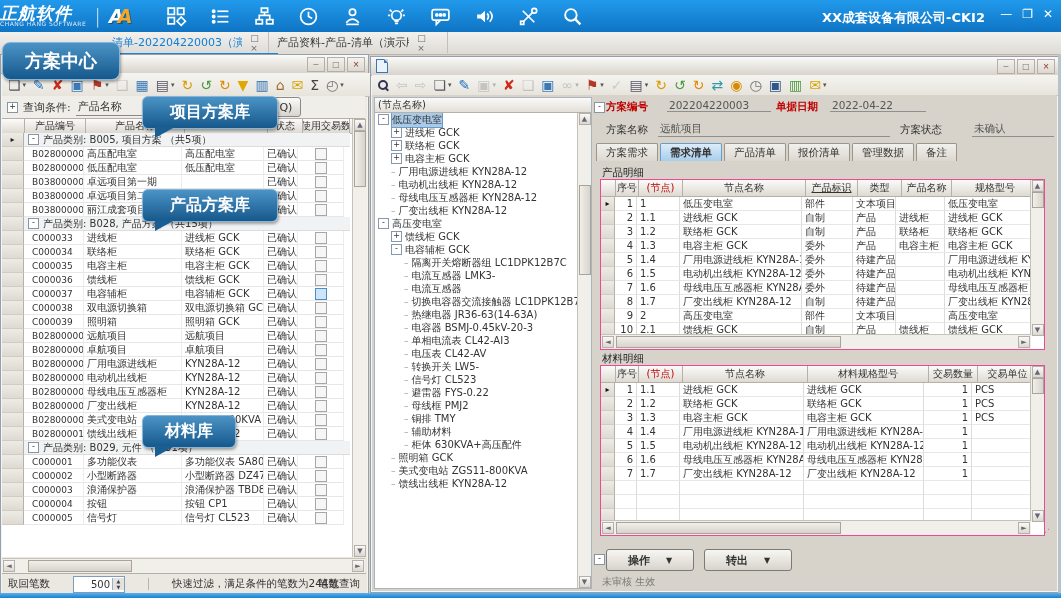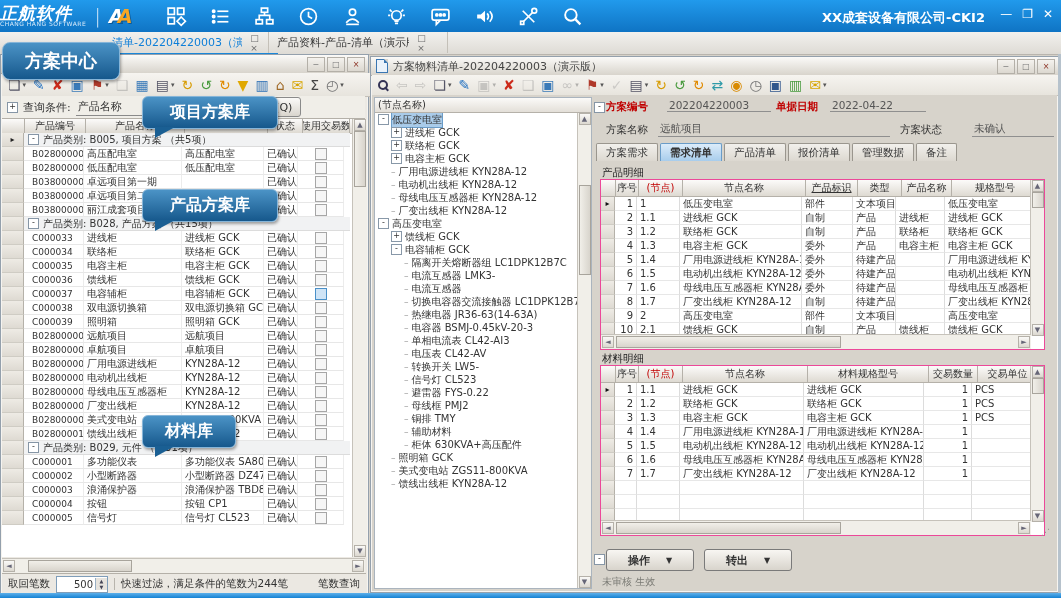--- a/index.html
+++ b/index.html
@@ -89,21 +89,21 @@
   .vscroll{position:absolute;width:14px;background:#f1efe9;border-left:1px solid #c6c2ba;display:flex;flex-direction:column;align-items:center}
   .hscroll{position:absolute;height:14px;background:#f1efe9;border-top:1px solid #c6c2ba}
   .sarr{width:12px;height:12px;font-size:7px;color:#667;display:flex;align-items:center;justify-content:center;
         background:linear-gradient(#faf9f7,#dcd8d0);border:1px solid #b5b1a9;box-sizing:border-box;cursor:pointer}
   .hscroll .sarr{position:absolute;top:1px}
   .thumbV{width:12px;background:linear-gradient(90deg,#f1efe9,#d8d4cc);border:1px solid #a8a49c;box-sizing:border-box;cursor:grab}
   .thumbH{position:absolute;top:1px;height:12px;background:linear-gradient(#f1efe9,#d8d4cc);border:1px solid #a8a49c;box-sizing:border-box;cursor:grab}
   #lw-vscroll{right:1px;top:64px;height:438px}
   #lw-hscroll{left:1px;bottom:22px;width:363px}
   #lw-footer{position:absolute;left:1px;bottom:1px;width:364px;height:21px;background:#ebe8e2;border-top:1px solid #b4b0a8;
-             display:flex;align-items:center;gap:6px;padding-left:6px;box-sizing:border-box;font-size:10.5px}
+             display:flex;align-items:center;gap:23px;padding-left:6px;box-sizing:border-box;font-size:10.5px}
   #lw-spin{width:50px;height:15px;border:1px solid #7f9db9;background:#fff;display:flex;align-items:center}
   #lw-spin .val{flex:1;text-align:right;padding-right:2px;font-size:10px}
   #lw-spin .spins{width:11px;border-left:1px solid #9ab0c4;display:flex;flex-direction:column}
   #lw-spin .spins span{font-size:5px;line-height:6px;text-align:center;color:#445;background:#e6e3dd;cursor:pointer}
   .vsep{width:1px;height:12px;background:#b8b4ac}
   #lw-countbtn{position:absolute;right:6px;top:3px;cursor:pointer;color:#333}
 
   
   #rightwin{left:370px;top:56px;width:687px;height:535px}
   #rw-title .icon-doc{width:10px;height:12px;background:#eaf2fb;border:1px solid #3a76b2;margin:0 5px 0 5px;position:relative}
@@ -587,21 +587,20 @@
     </span>
     <span class="vsep"></span>
     <span>快速过滤，满足条件的笔数为244笔</span>
     <span id="lw-countbtn">笔数查询</span>
   </div>
 </div>
 
 <div class="win" id="rightwin">
   <div class="wtitle" id="rw-title">
     <span class="icon-doc"></span>
-    <span>方案物料清单-202204220003（演示版）</span>
     <span class="wctl">
       <span>─</span>
       <span>□</span>
       <span class="close-x">×</span>
     </span>
   </div>
   <div class="tbar" id="rw-toolbar">
       <span class="ticon" style="color: rgb(51, 51, 85);">
         <span class="mag"></span>
       </span>

